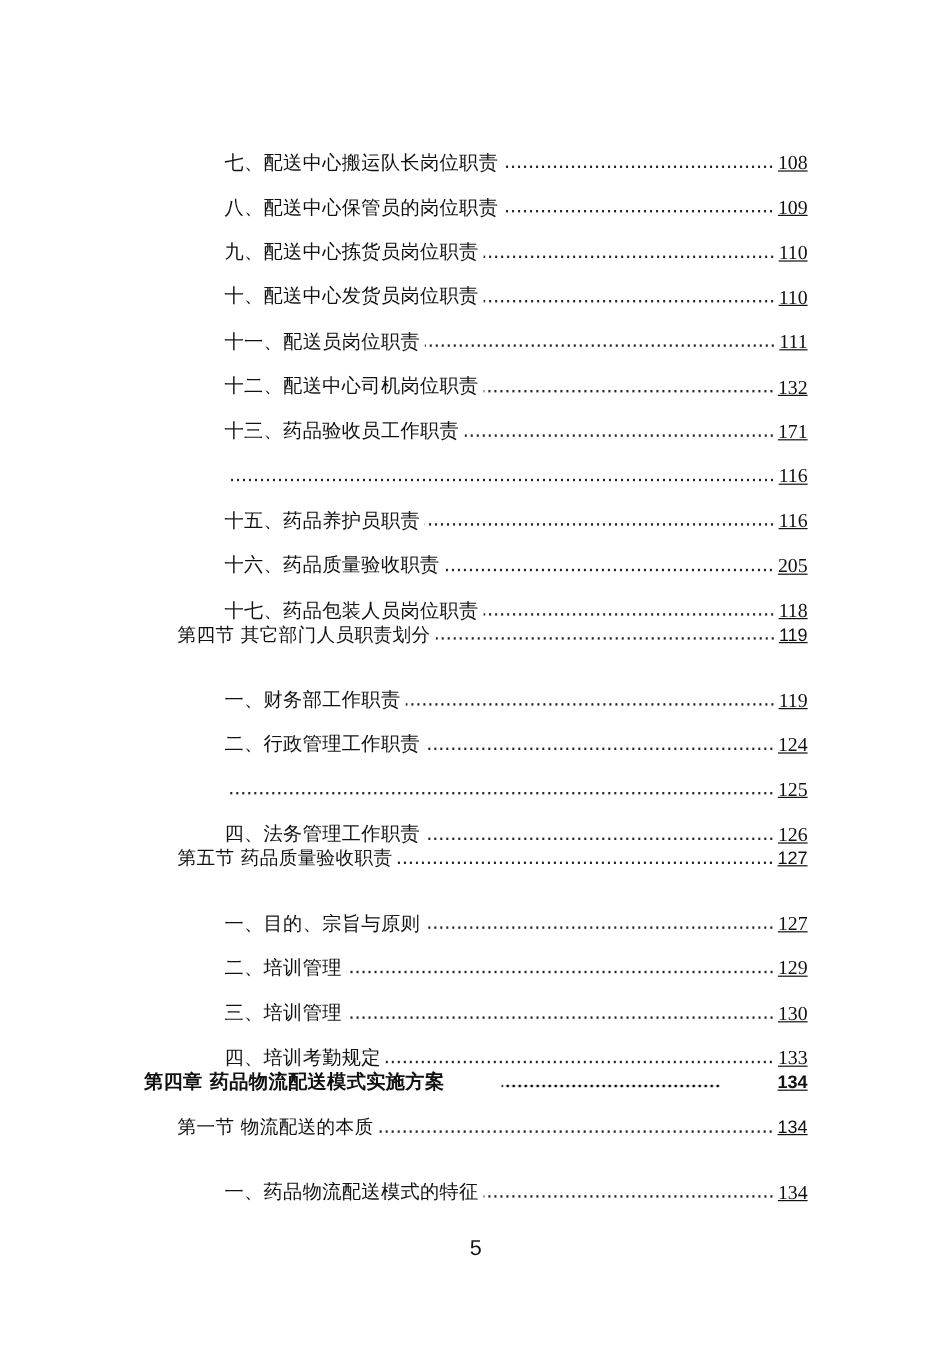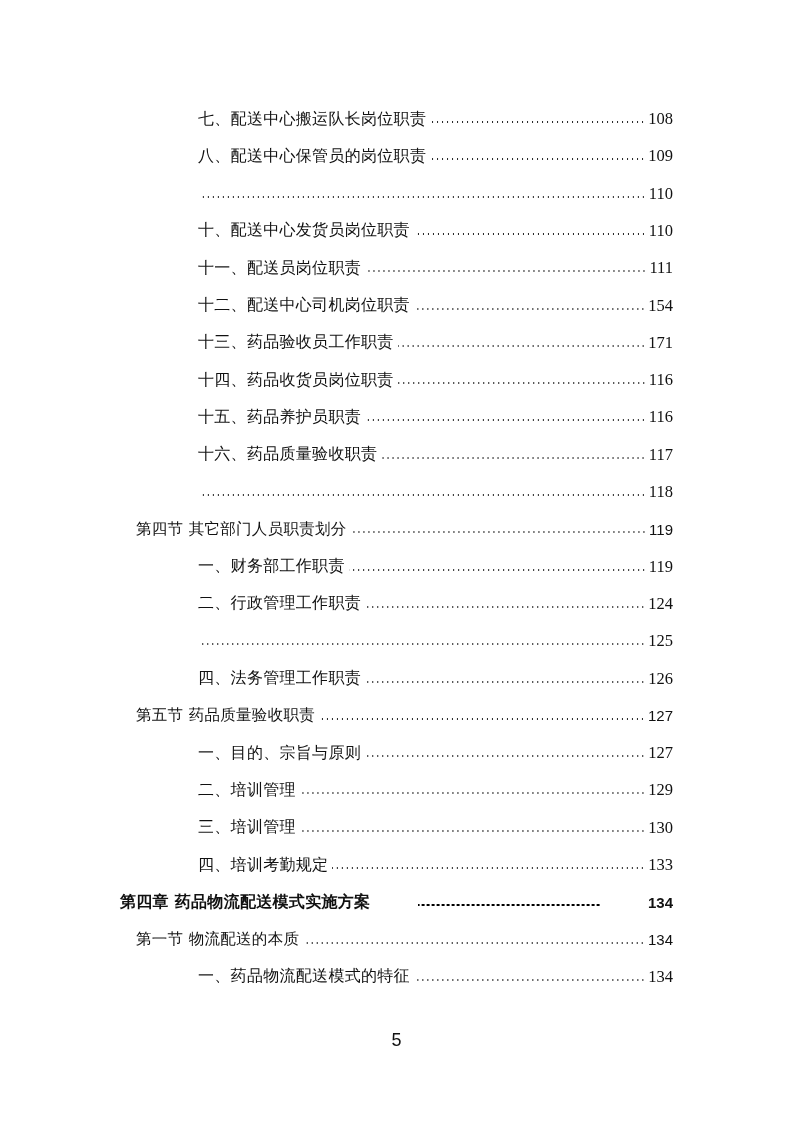--- a/index.html
+++ b/index.html
@@ -8,37 +8,37 @@
     .row {
       position: absolute;
       height: 36px;
       display: flex;
       align-items: center;
       right: 120px;
       font-family: "DejaVu Serif", "Liberation Serif", serif;
       font-size: 16px;
       white-space: nowrap;
     }
-    .row.lvl-item { left: 198px; }
-    .row.lvl-section { left: 136px; font-family: "DejaVu Sans", "Liberation Sans", sans-serif; font-size: 15.5px; text-align: center; }
+    .row.lvl-item { left: 187px; margin-top: 17px; }
+    .row.lvl-section { left: 148px; font-family: "DejaVu Sans", "Liberation Sans", sans-serif; font-size: 15.5px; text-align: center; }
     .row.lvl-chapter { left: 120px; font-family: "DejaVu Sans", "Liberation Sans", sans-serif; font-weight: bold; font-size: 16px; gap: 44px; }
     .label { flex: 0 0 auto; letter-spacing: 0.3px; }
     .leader {
       flex: 1 1 auto;
       margin: 0 3px 0 4px;
       height: 2px;
       align-self: center;
       margin-top: 6px;
       background-image: radial-gradient(circle, #222 0.9px, transparent 1.1px);
       background-size: 5px 2px;
       background-repeat: repeat-x;
       background-position: right center;
     }
     .lvl-chapter .leader { background-image: radial-gradient(circle, #000 1.2px, transparent 1.4px); }
-    .page { flex: 0 0 auto; font-family: "Liberation Serif", "DejaVu Serif", serif; font-size: 16.5px; }
+    .page { flex: 0 0 auto; font-family: "Liberation Serif", "DejaVu Serif", serif; font-size: 16.5px; text-decoration: underline; }
     .lvl-section .page, .lvl-chapter .page { font-family: "Liberation Sans", "DejaVu Sans", sans-serif; font-size: 15px; }
     .lvl-chapter .page { font-weight: bold; }
     .page-number {
       position: absolute;
       top: 1030px;
       left: 0; width: 793px;
       text-align: center;
       font-family: "Liberation Sans", "DejaVu Sans", sans-serif;
       font-size: 18px;
     }
@@ -51,59 +51,60 @@
     <span class="label">七、配送中心搬运队长岗位职责</span>
     <span class="leader"></span>
     <span class="page">108</span>
   </div>
   <div class="row lvl-item" style="top:37.3px">
     <span class="label">八、配送中心保管员的岗位职责</span>
     <span class="leader"></span>
     <span class="page">109</span>
   </div>
   <div class="row lvl-item" style="top:74.6px">
+    <span class="label">九、配送中心拣货员岗位职责</span>
     <span class="leader"></span>
     <span class="page">110</span>
   </div>
   <div class="row lvl-item" style="top:111.9px">
     <span class="label">十、配送中心发货员岗位职责</span>
     <span class="leader"></span>
     <span class="page">110</span>
   </div>
   <div class="row lvl-item" style="top:149.2px">
     <span class="label">十一、配送员岗位职责</span>
     <span class="leader"></span>
     <span class="page">111</span>
   </div>
   <div class="row lvl-item" style="top:186.5px">
     <span class="label">十二、配送中心司机岗位职责</span>
     <span class="leader"></span>
-    <span class="page">154</span>
+    <span class="page">132</span>
   </div>
   <div class="row lvl-item" style="top:223.8px">
     <span class="label">十三、药品验收员工作职责</span>
     <span class="leader"></span>
     <span class="page">171</span>
   </div>
   <div class="row lvl-item" style="top:261.1px">
-    <span class="label">十四、药品收货员岗位职责</span>
     <span class="leader"></span>
     <span class="page">116</span>
   </div>
   <div class="row lvl-item" style="top:298.4px">
     <span class="label">十五、药品养护员职责</span>
     <span class="leader"></span>
     <span class="page">116</span>
   </div>
   <div class="row lvl-item" style="top:335.7px">
     <span class="label">十六、药品质量验收职责</span>
     <span class="leader"></span>
-    <span class="page">117</span>
+    <span class="page">205</span>
   </div>
   <div class="row lvl-item" style="top:373px">
+    <span class="label">十七、药品包装人员岗位职责</span>
     <span class="leader"></span>
     <span class="page">118</span>
   </div>
   <div class="row lvl-section" style="top:410.3px">
     <span class="label">第四节  其它部门人员职责划分</span>
     <span class="leader"></span>
     <span class="page">119</span>
   </div>
   <div class="row lvl-item" style="top:447.6px">
     <span class="label">一、财务部工作职责</span>

